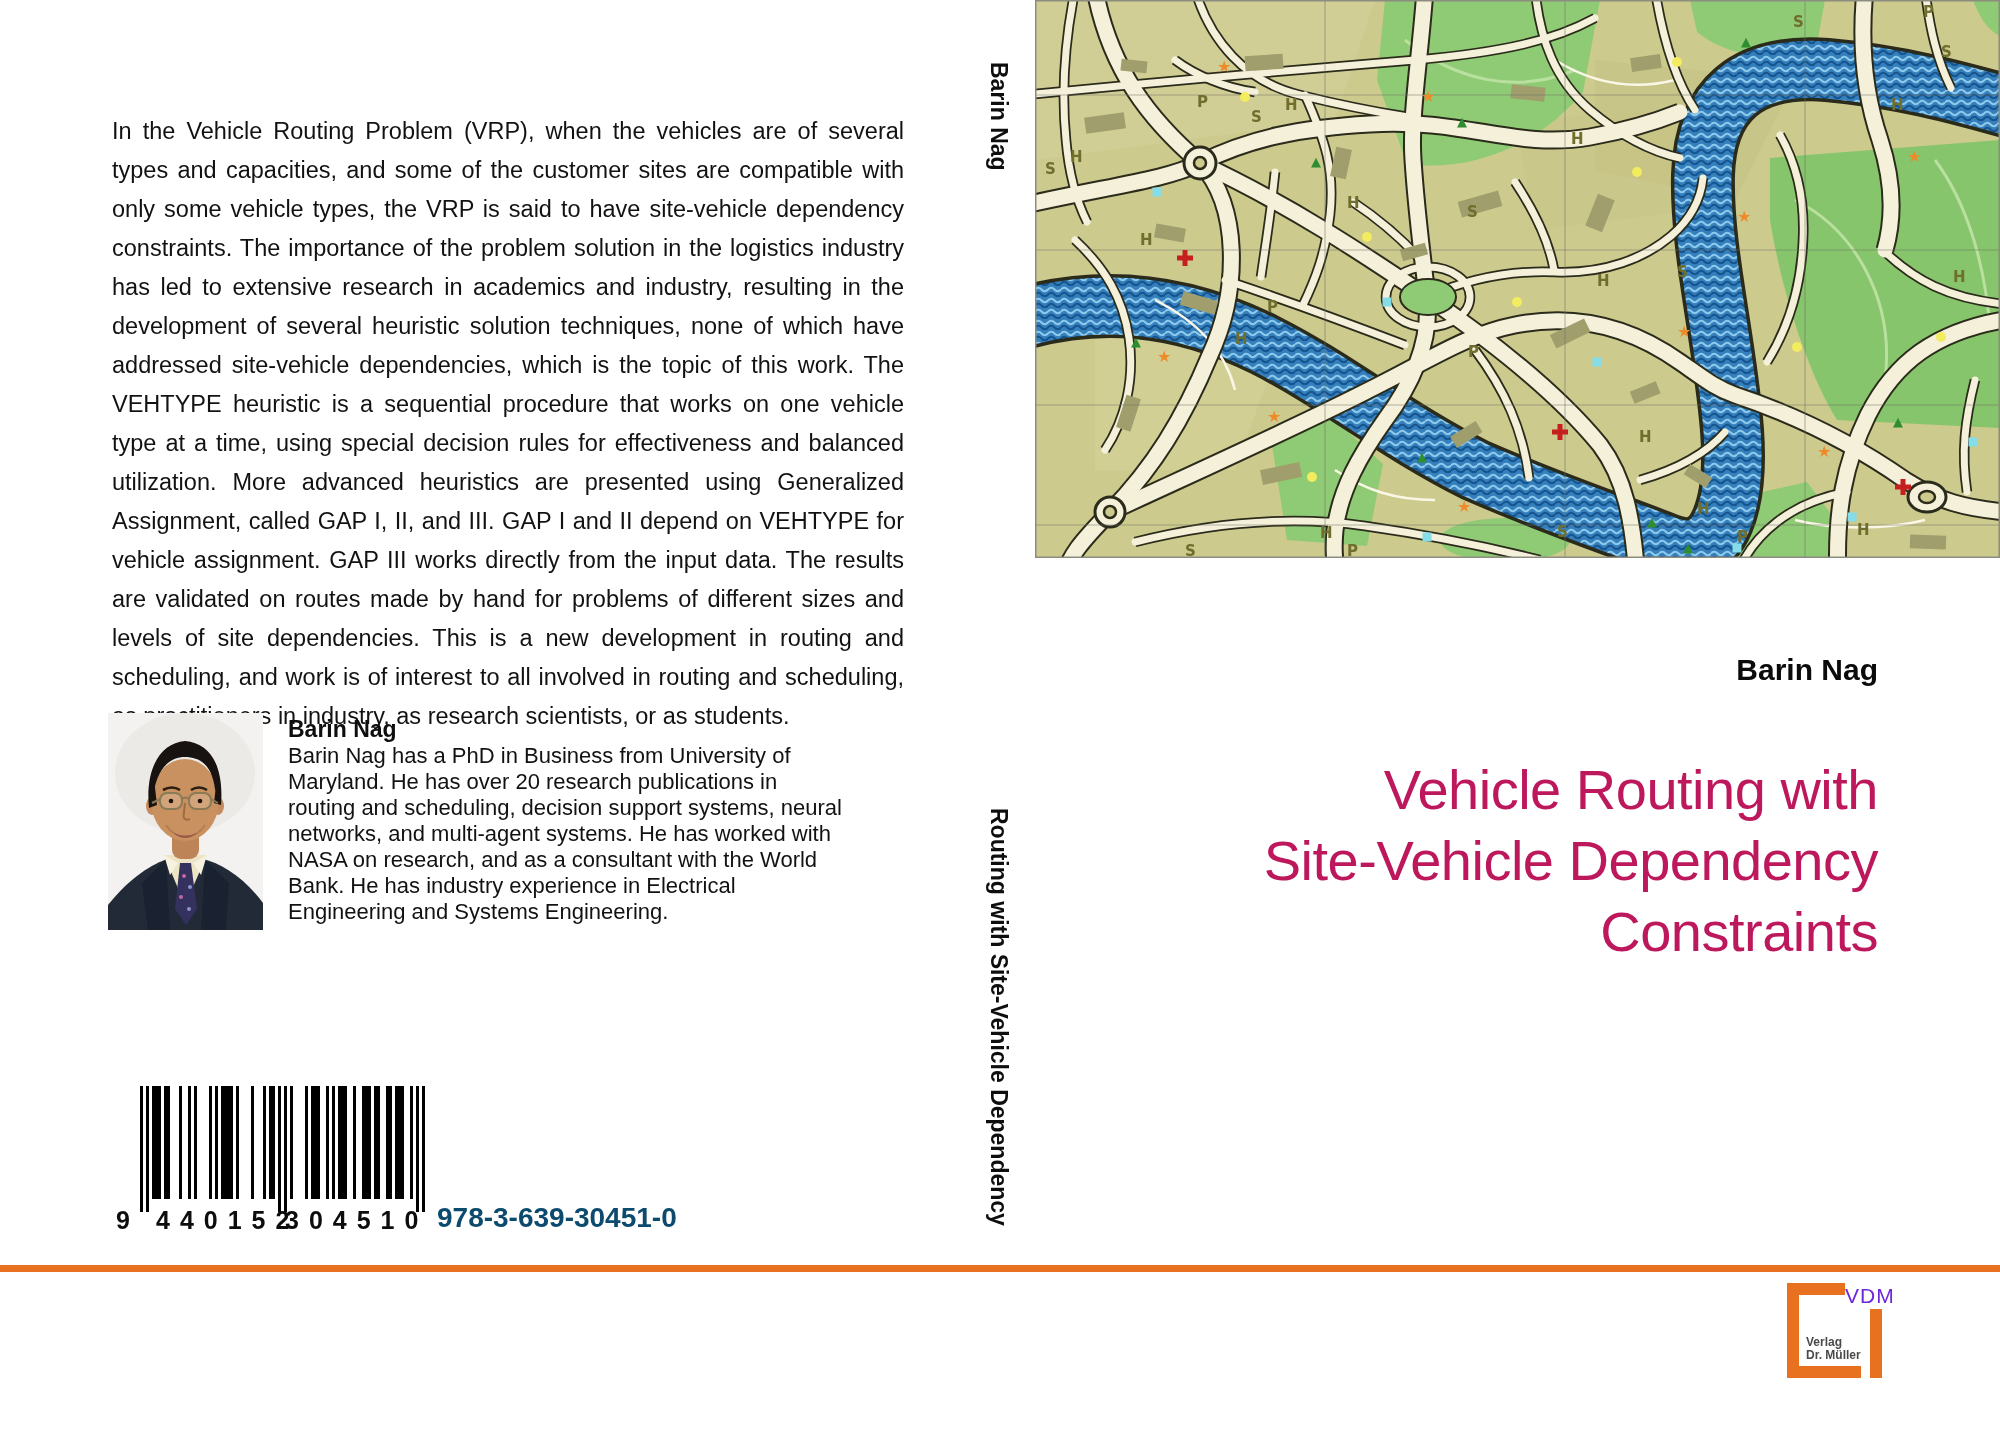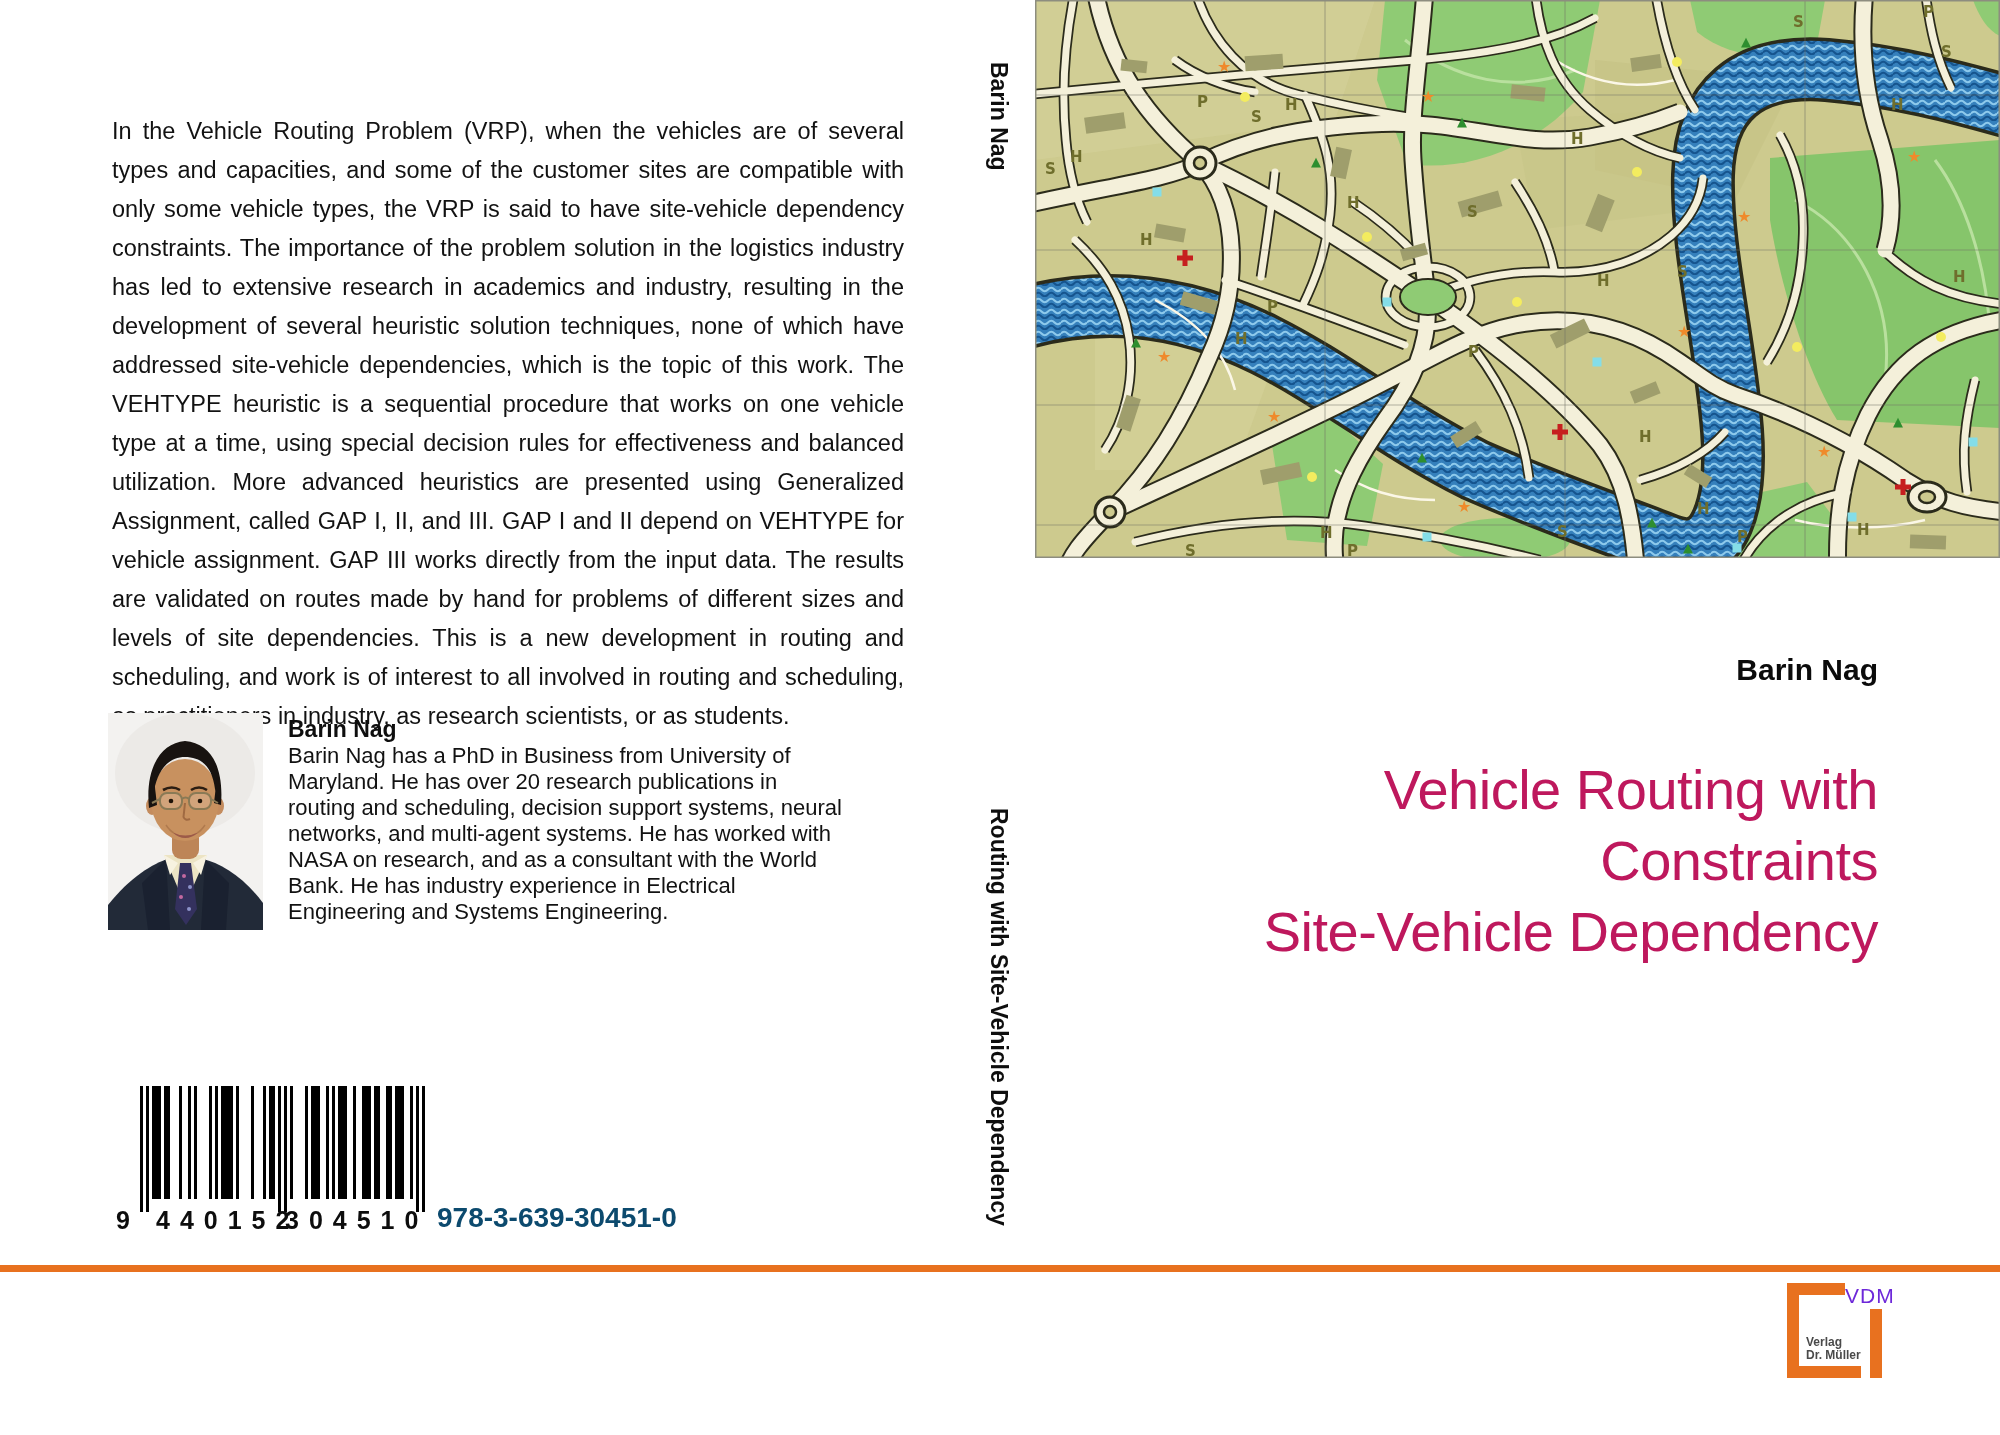--- a/index.html
+++ b/index.html
@@ -404,22 +404,22 @@
         <path d="M-2.5,-8 h5 v5.5 h5.5 v5 h-5.5 v5.5 h-5 v-5.5 h-5.5 v-5 h5.5 Z" transform="translate(525,432)" class="crs"></path>
         <path d="M-2.5,-8 h5 v5.5 h5.5 v5 h-5.5 v5.5 h-5 v-5.5 h-5.5 v-5 h5.5 Z" transform="translate(868,487)" class="crs"></path>
       </g>
     <rect x="0.75" y="0.75" width="963.5" height="556.5" fill="none" stroke="#8d8d7f" stroke-width="1.5"></rect>
   </svg>
 
   <div class="abs front-author">Barin Nag</div>
 
   <div class="abs front-title">
     <div>Vehicle Routing with</div>
+    <div>Site-Vehicle Dependency</div>
     <div>Constraints</div>
-    <div>Site-Vehicle Dependency</div>
   </div>
 
   <div class="abs orange-rule"></div>
 
   <div class="abs vdm">
     <svg width="95" height="95" viewBox="0 0 95 95">
       <g style="fill:var(--accent,#e8711f)">
         <rect x="0" y="0" width="12" height="95"></rect>
         <rect x="0" y="0" width="58" height="12"></rect>
         <rect x="83" y="26" width="12" height="69"></rect>

